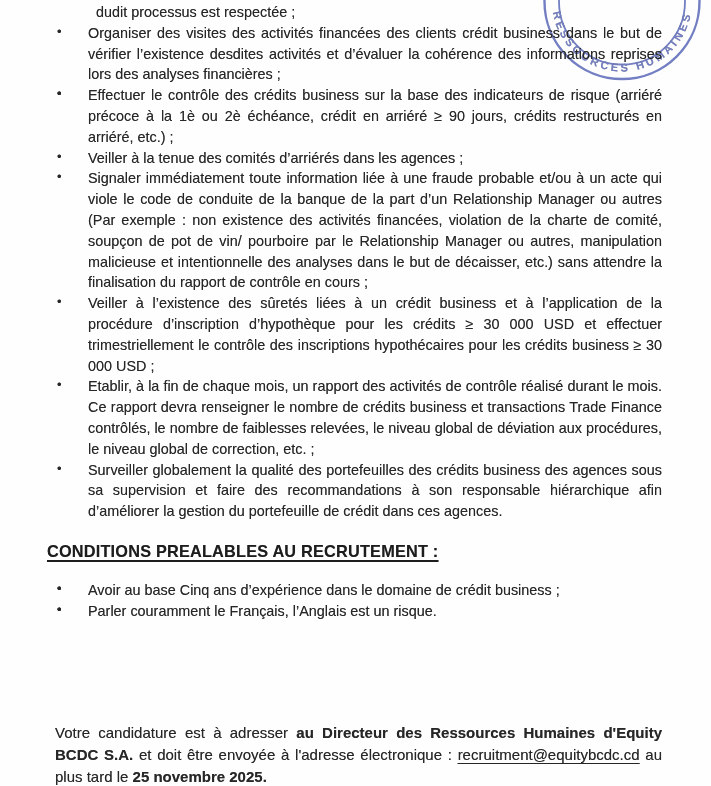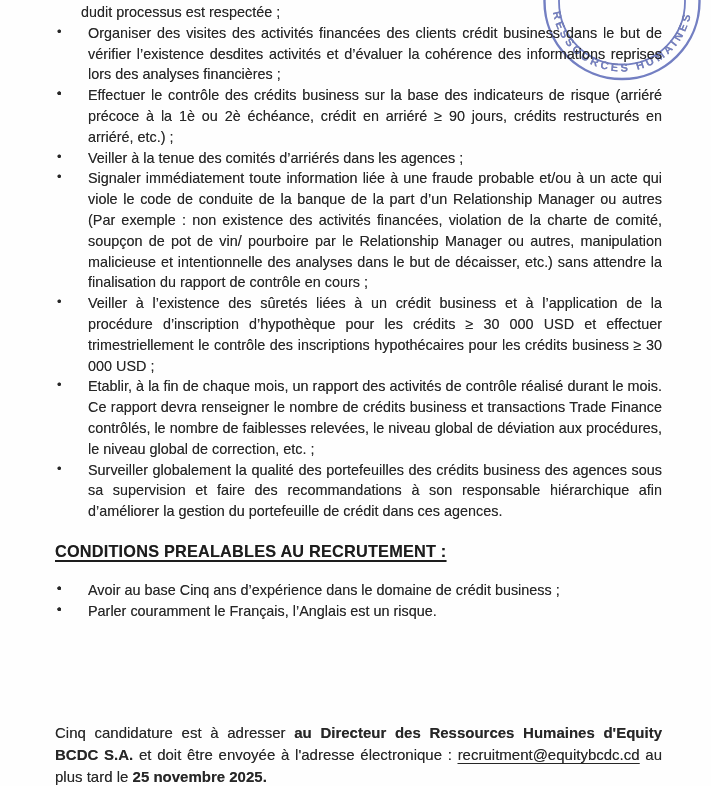--- a/index.html
+++ b/index.html
@@ -8,26 +8,26 @@
     width:711px;height:786px;
     background:#fefefe;
     overflow:hidden;
     font-family:"Liberation Sans","DejaVu Sans",sans-serif;
     font-size:14.4px;
     line-height:20.8px;
     color:#272727;
     text-shadow:0 0 .4px rgba(45,45,45,.55);
   }
   .body-top{position:absolute;left:55px;top:2px;width:607px;}
-  .cont{margin:0 0 0 26px;text-align:justify;}
+  .cont{margin:0 0 0 41px;text-align:justify;}
   ul.doc-list{list-style:none;margin:0;padding:0;}
   ul.doc-list li{position:relative;padding-left:33px;text-align:justify;}
   .mk{position:absolute;left:2px;top:-1px;font-size:13px;}
   .heading{
-    position:absolute;left:55px;top:541px;margin:0;
+    position:absolute;left:47px;top:541px;margin:0;
     font-size:16.3px;font-weight:700;letter-spacing:.2px;color:#1d1d1d;
     text-decoration:underline;text-decoration-thickness:1.7px;text-underline-offset:3px;
     white-space:nowrap;
   }
   .cond{position:absolute;left:55px;top:580px;width:607px;}
   .closing{
     position:absolute;left:55px;top:722px;width:607px;margin:0;
     text-align:justify;font-size:15px;line-height:21.9px;
   }
   .b{font-weight:700;}
@@ -71,15 +71,15 @@
 
   <h2 class="heading">CONDITIONS PREALABLES AU RECRUTEMENT :</h2>
 
   <ul class="doc-list cond">
     <li><span class="mk">•</span></li>
     <li><span class="mk">•</span><span>Avoir au base Cinq ans d’expérience dans le domaine de crédit business ;</span></li>
     <li><span class="mk">•</span></li>
     <li><span class="mk">•</span><span>Parler couramment le Français, l’Anglais est un risque.</span></li>
   </ul>
 
-  <p class="closing"><span>Cinq candidature est à adresser </span><span class="b">au Directeur des Ressources Humaines d'Equity BCDC S.A.</span><span> et doit être envoyée à l'adresse électronique : </span><span class="email">recruitment@equitybcdc.cd</span><span>  au plus tard le </span><span class="b">25 novembre 2025.</span></p>
+  <p class="closing"><span>Votre candidature est à adresser </span><span class="b">au Directeur des Ressources Humaines d'Equity BCDC S.A.</span><span> et doit être envoyée à l'adresse électronique : </span><span class="email">recruitment@equitybcdc.cd</span><span>  au plus tard le </span><span class="b">25 novembre 2025.</span></p>
 
 </div>
 
 </body></html>

